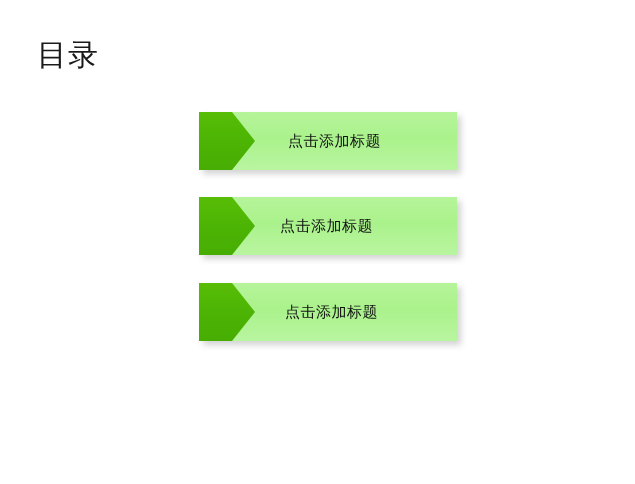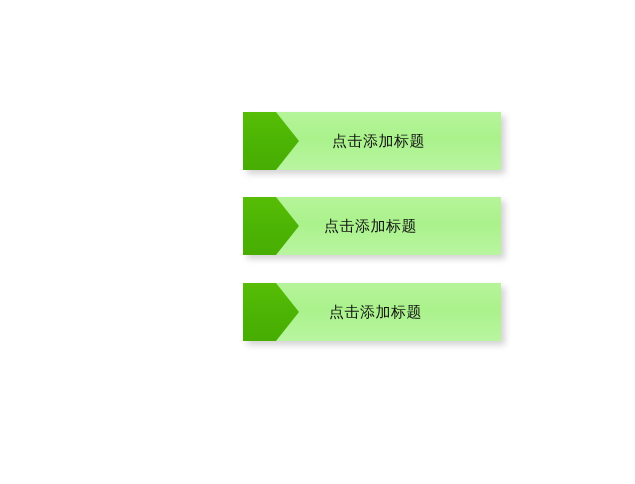--- a/index.html
+++ b/index.html
@@ -42,21 +42,20 @@
     top: 0;
     width: 635px;
     height: 484px;
   }
 
   .toc-item {
     position: absolute;
     left: 199px;
     width: 258px;
     height: 68px;
-    margin-left: 44px;
   }
 
   .toc-item.item-1 { top: 112px; }
   .toc-item.item-2 { top: 197px; }
   .toc-item.item-3 { top: 283px; }
 
   
   .banner-shadow {
     position: absolute;
     left: 4px;
@@ -108,20 +107,21 @@
 
   .item-1 .banner-label { left: 89px; }
   .item-2 .banner-label { left: 81px; }
   .item-3 .banner-label { left: 86px; }
 </style>
 </head>
 <body>
 
 <div id="slide">
 
+  <div id="slide-title">目录</div>
 
   <div class="toc-list">
 
     <div class="toc-item item-1">
       <div class="banner-shadow"></div>
       <div class="banner-body"></div>
       <div class="banner-arrow">
         <svg viewBox="0 0 56 58" xmlns="http://www.w3.org/2000/svg">
           <defs>
             <linearGradient id="g1" x1="0" y1="0" x2="0" y2="1">

